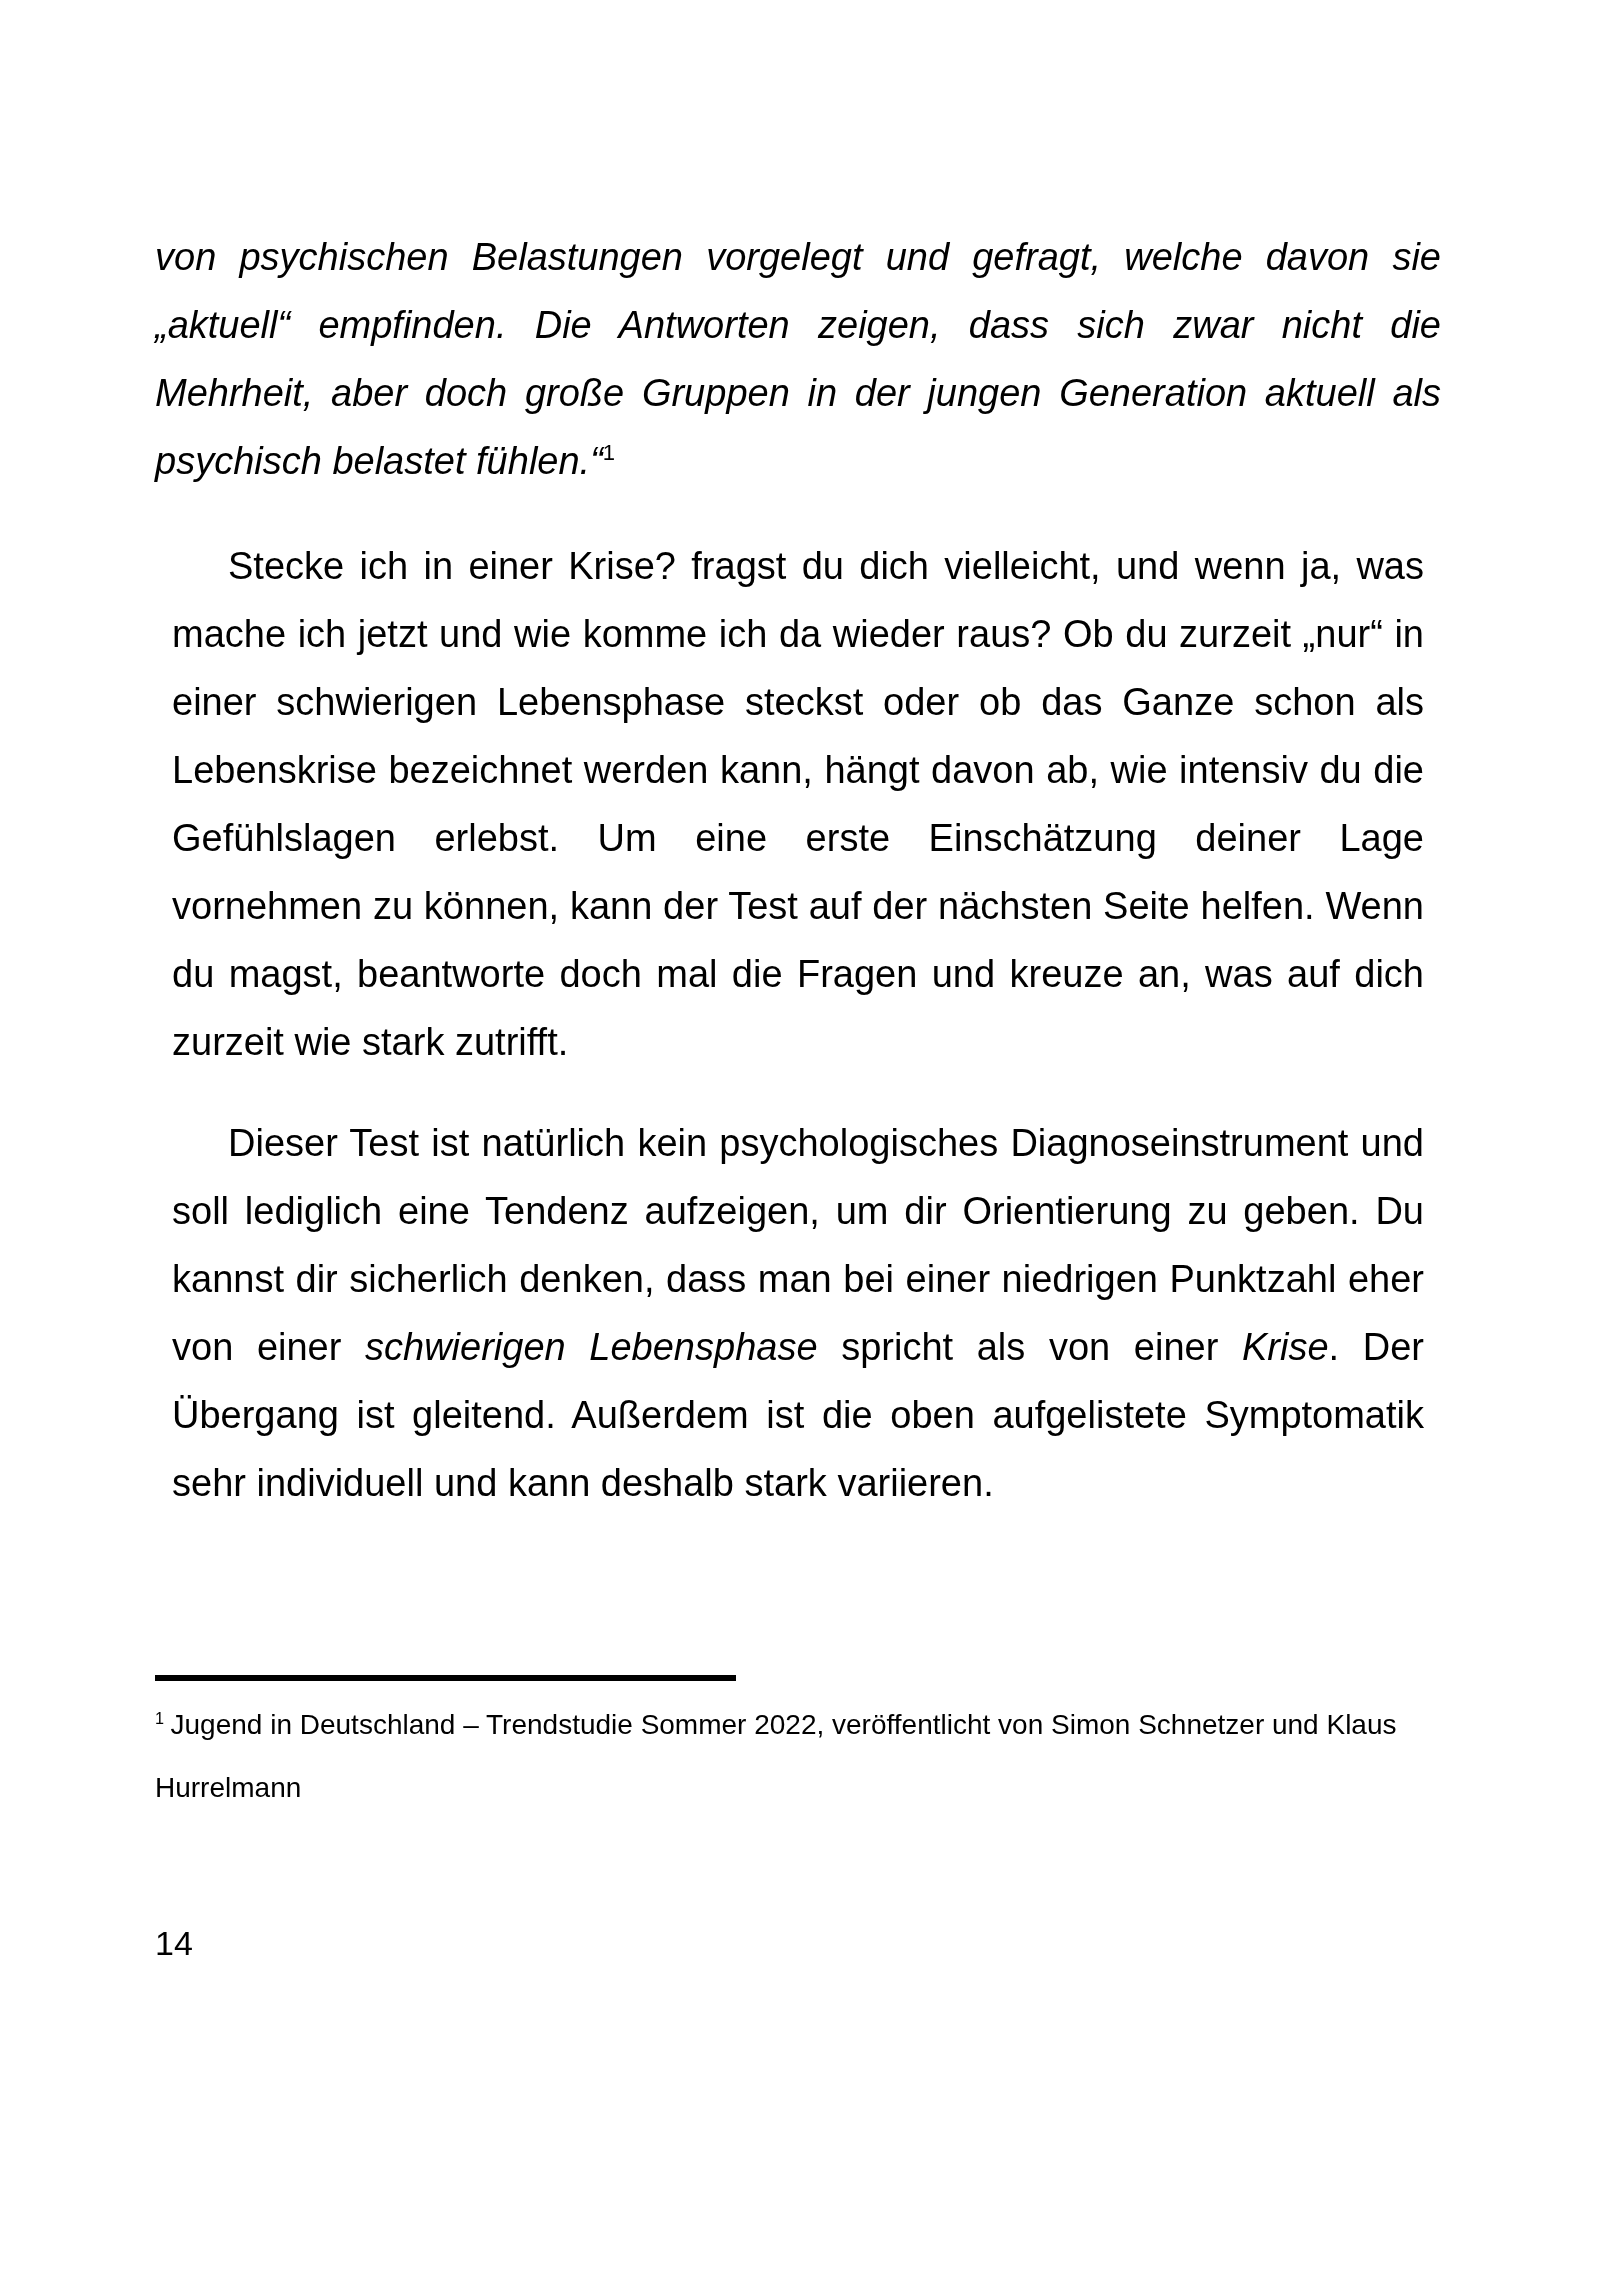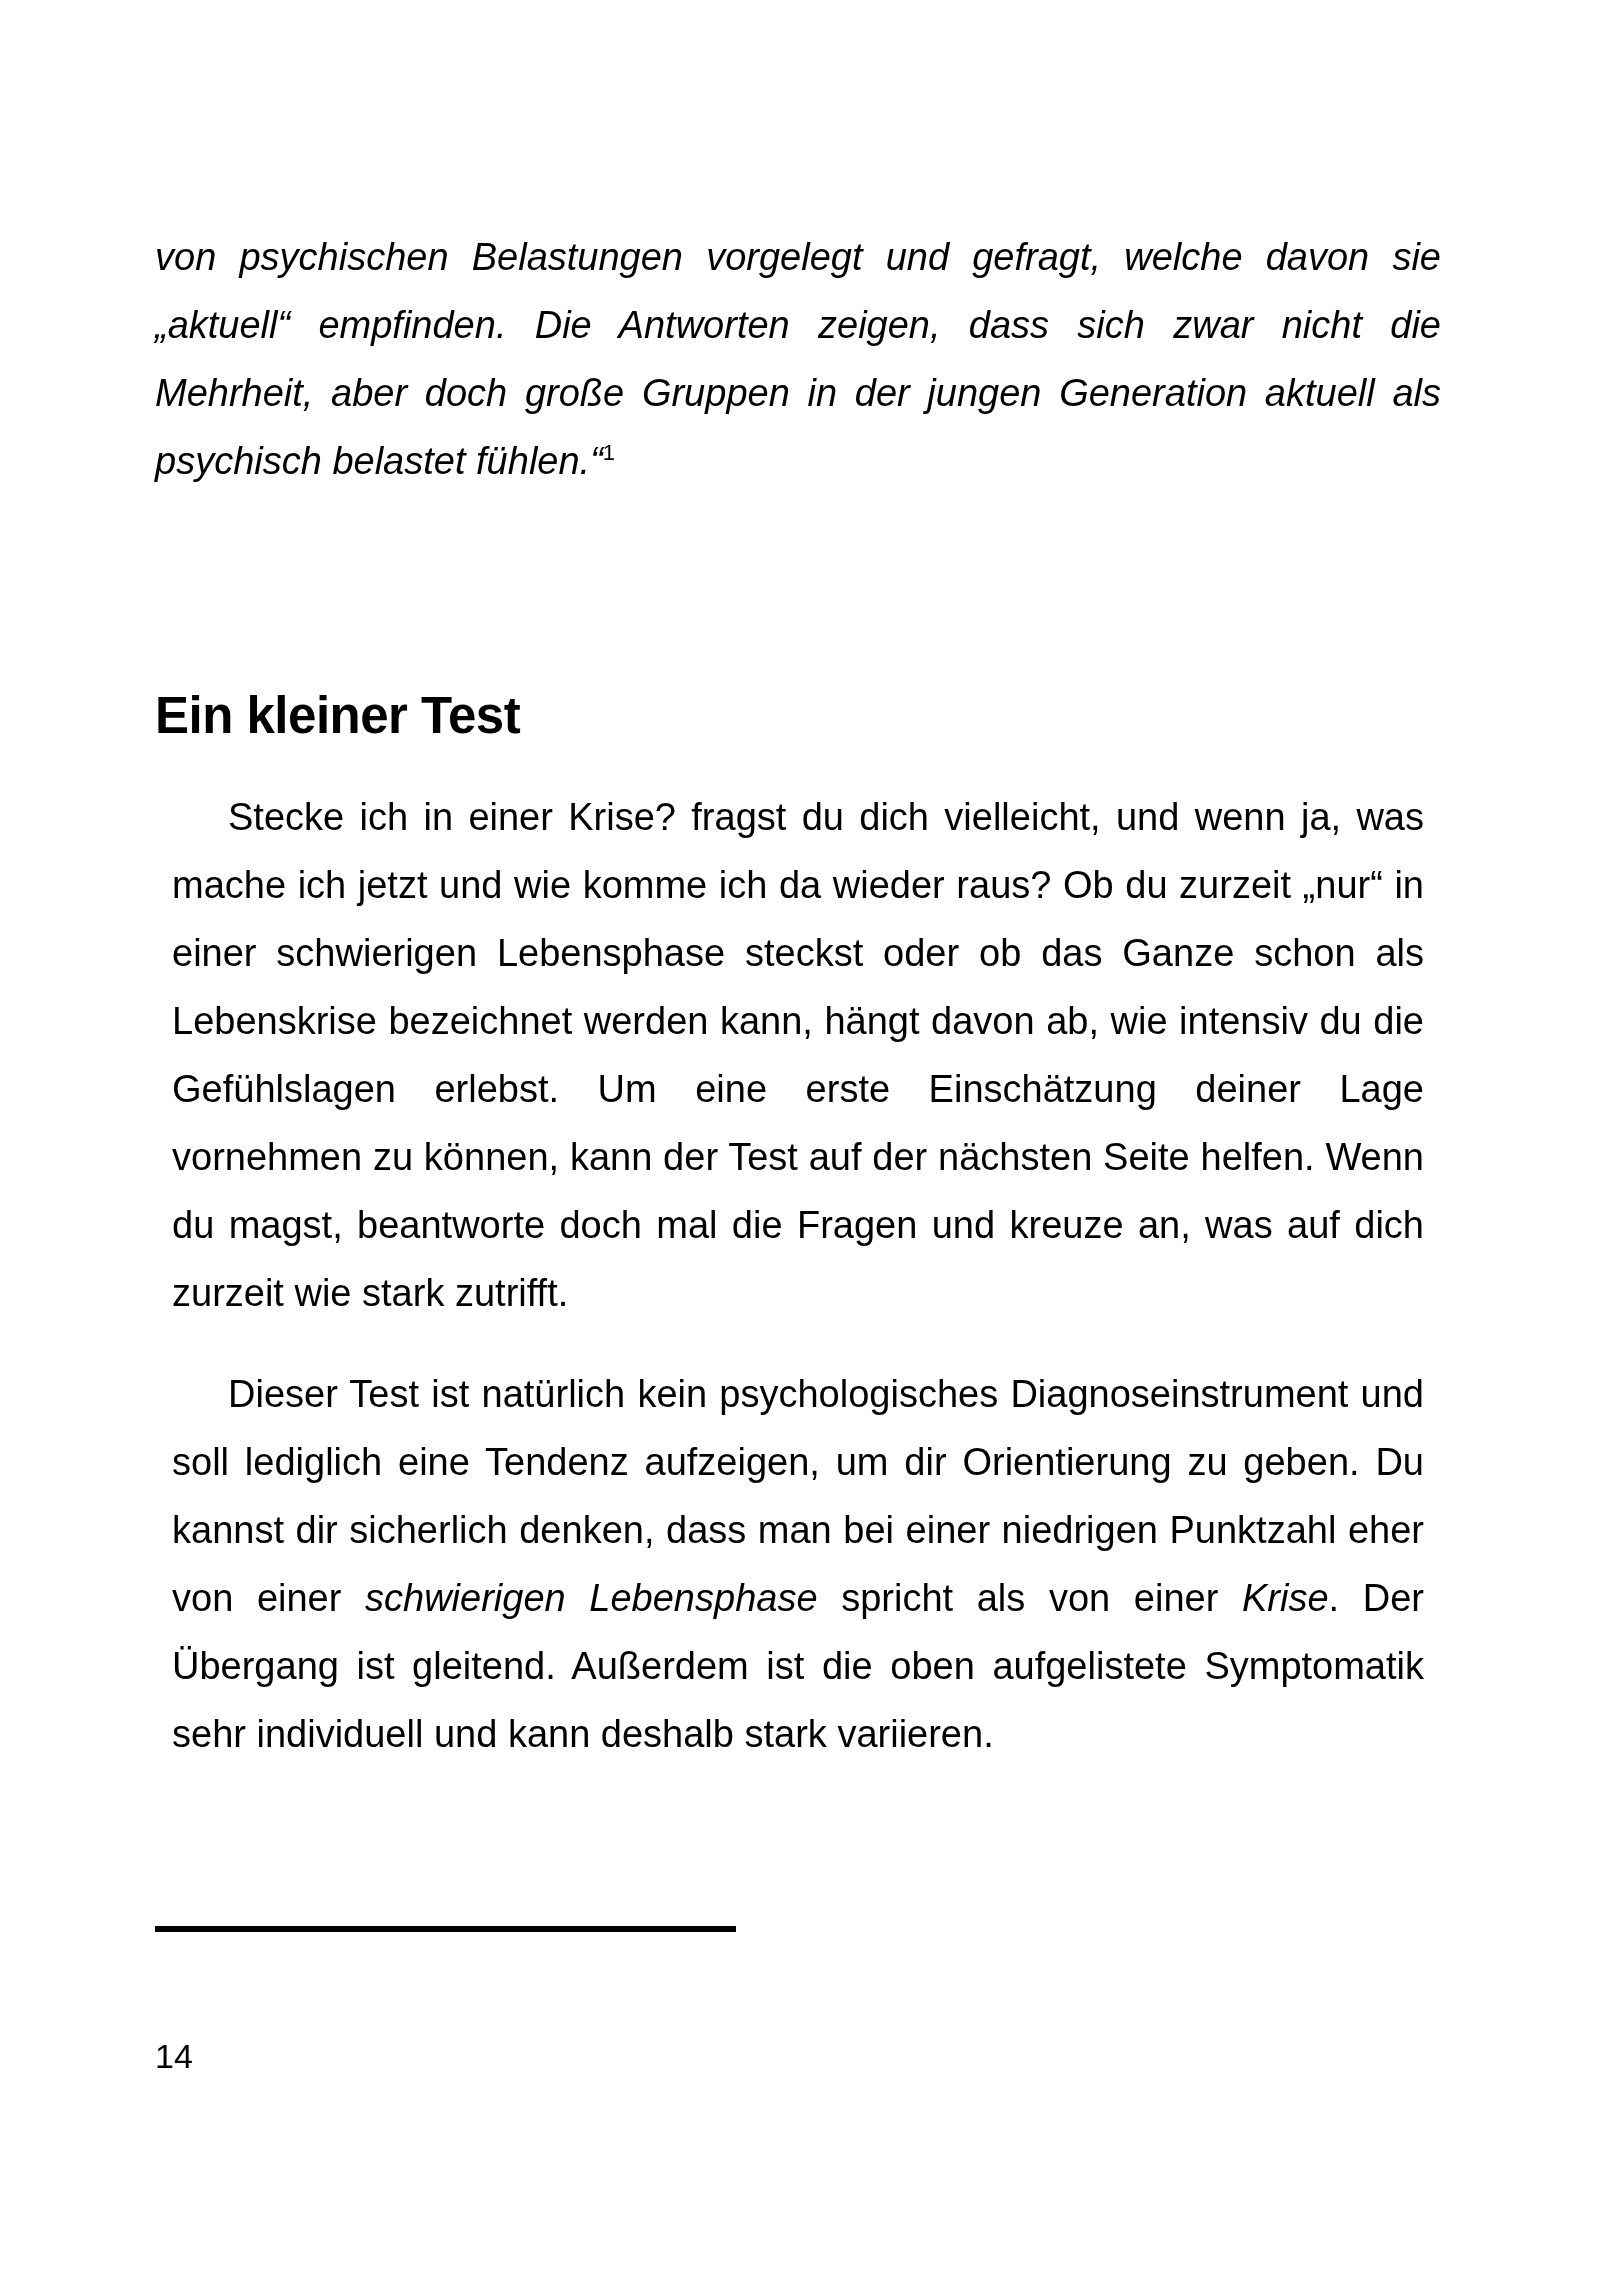--- a/index.html
+++ b/index.html
@@ -74,26 +74,26 @@
   }
 </style>
 </head>
 <body>
 
 <div class="page">
   <div class="content">
 
     <p class="quote"><span>von psychischen Belastungen vorgelegt und gefragt, welche davon sie „aktuell“ empfinden. Die Antworten zeigen, dass sich zwar nicht die Mehrheit, aber doch große Gruppen in der jungen Generation aktuell als psychisch belastet fühlen.“</span><sup>1</sup></p>
 
-    <h1 class="heading">Ein kleiner Test</h1>
 
     <p class="body-par p1">Stecke ich in einer Krise? fragst du dich vielleicht, und wenn ja, was mache ich jetzt und wie komme ich da wieder raus? Ob du zurzeit „nur“ in einer schwierigen Lebensphase steckst oder ob das Ganze schon als Lebenskrise bezeichnet werden kann, hängt davon ab, wie intensiv du die Gefühlslagen erlebst. Um eine erste Einschätzung deiner Lage vornehmen zu können, kann der Test auf der nächsten Seite helfen. Wenn du magst, beantworte doch mal die Fragen und kreuze an, was auf dich zurzeit wie stark zutrifft.</p>
 
     <p class="body-par p2"><span>Dieser Test ist natürlich kein psychologisches Diagnoseinstrument und soll lediglich eine Tendenz aufzeigen, um dir Orientierung zu geben. Du kannst dir sicherlich denken, dass man bei einer niedrigen Punktzahl eher von einer </span><span class="italic-run">schwierigen Lebensphase</span><span> spricht als von einer </span><span class="italic-run">Krise</span><span>. Der Übergang ist gleitend. Außerdem ist die oben aufgelistete Symptomatik sehr individuell und kann deshalb stark variieren.</span></p>
 
     <div class="footnote-sep"></div>
 
+    <div class="footnote"><sup>1</sup><span>Jugend in Deutschland – Trendstudie Sommer 2022, veröffentlicht von Simon Schnetzer und Klaus Hurrelmann</span></div>
 
     <div class="page-number">14</div>
 
   </div>
 </div>
 
 
 </body></html>

